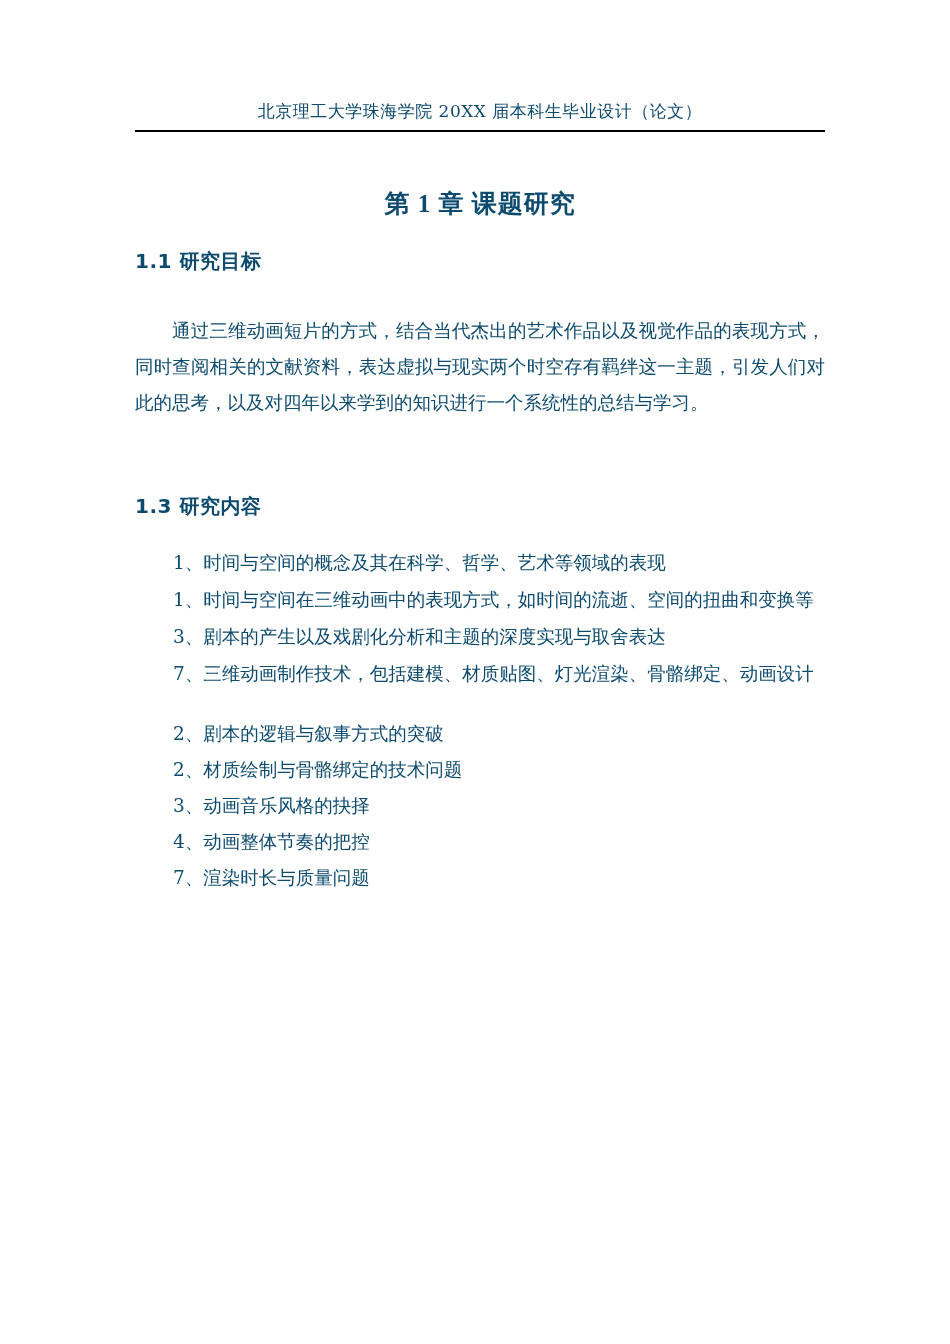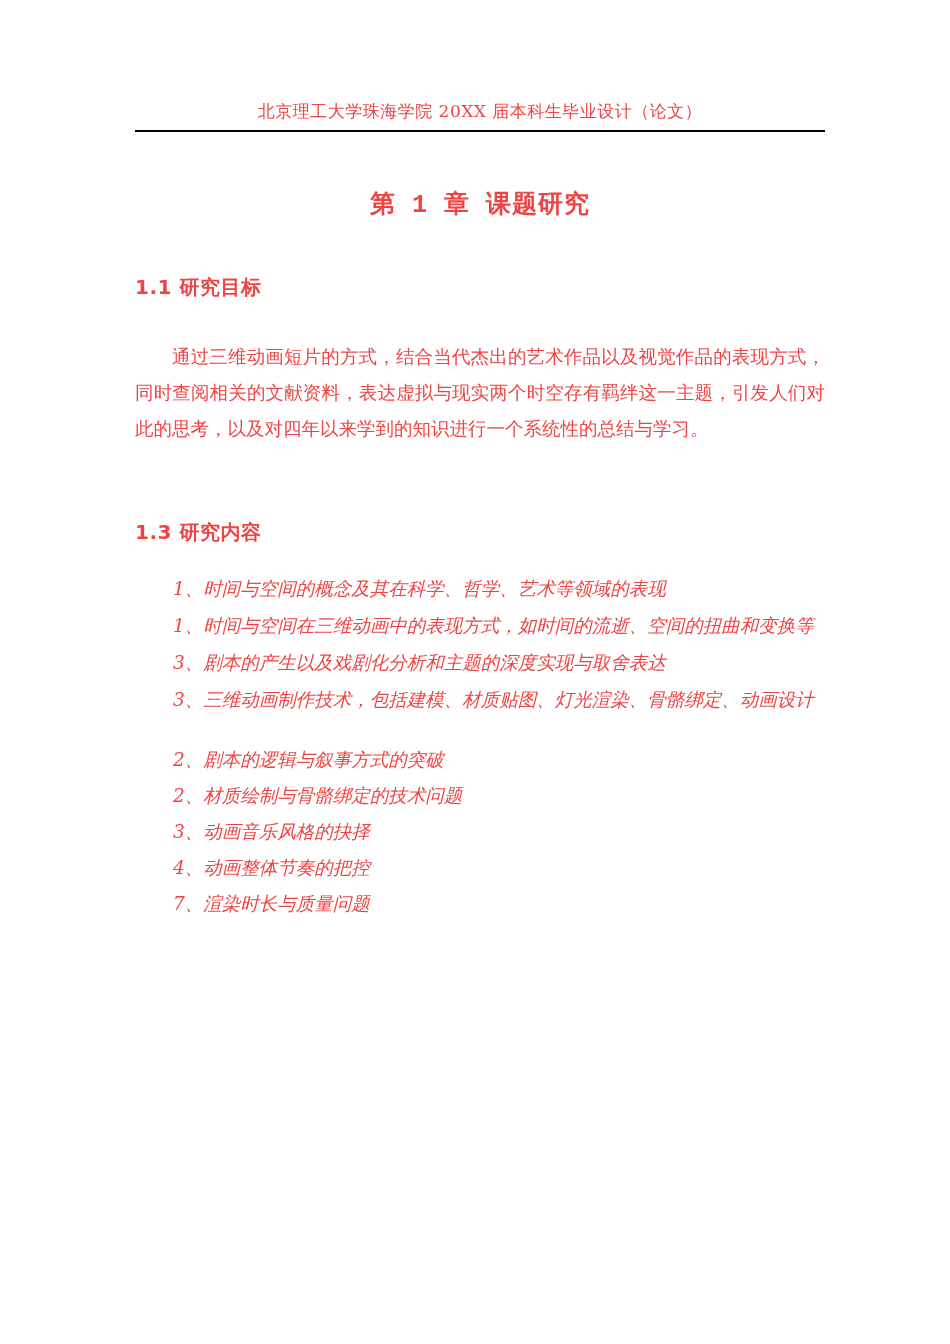--- a/index.html
+++ b/index.html
@@ -6,21 +6,21 @@
     margin: 0;
     padding: 0;
     background: #ffffff;
   }
   .page {
     position: relative;
     width: 950px;
     height: 1240px;
     background: #ffffff;
     font-family: "DejaVu Serif", "Liberation Serif", serif;
-    color: #ef4444;
+    color: #0c4a6e;
     box-sizing: border-box;
     overflow: hidden;
   }
   .content {
     position: absolute;
     left: 135px;
     top: 100px;
     width: 690px;
   }
   .header-line {
@@ -29,48 +29,47 @@
     font-family: "DejaVu Serif", "Liberation Serif", serif;
     letter-spacing: 0.5px;
     padding-bottom: 7px;
     border-bottom: 2px solid #000;
     margin-bottom: 0;
   }
   .chapter-title {
     text-align: center;
     font-size: 25px;
     font-weight: bold;
-    font-family: Liberation Mono, monospace;
+    font-family: Liberation Serif, serif;
     margin-top: 55px;
     margin-bottom: 0;
     letter-spacing: 1px;
   }
   .section-title {
     font-size: 20px;
     font-weight: bold;
     font-family: "DejaVu Sans", "Liberation Sans", sans-serif;
     letter-spacing: 0.5px;
   }
-  .s1 { margin-top: 54px; }
+  .s1 { margin-top: 28px; }
   .s2 { margin-top: 72px; }
   .s3 { margin-top: 78px; }
   .para {
     font-size: 18.5px;
     line-height: 1.95;
     text-align: justify;
     text-justify: inter-ideograph;
     margin-top: 38px;
     text-indent: 2em;
   }
   .list {
     margin: 0;
     padding: 0;
     list-style: none;
     margin-top: 24px;
-    font-style: italic;
   }
   .list li {
     font-size: 18.5px;
     line-height: 2.0;
     padding-left: 38px;
   }
   .list.tight li {
     line-height: 1.95;
   }
   .page-number {
@@ -97,21 +96,21 @@
     <div class="section-title s1">1.1  研究目标</div>
 
     <div class="para">通过三维动画短片的方式，结合当代杰出的艺术作品以及视觉作品的表现方式，同时查阅相关的文献资料，表达虚拟与现实两个时空存有羁绊这一主题，引发人们对此的思考，以及对四年以来学到的知识进行一个系统性的总结与学习。</div>
 
     <div class="section-title s2">1.3  研究内容</div>
 
     <ul class="list">
       <li>1、时间与空间的概念及其在科学、哲学、艺术等领域的表现</li>
       <li>1、时间与空间在三维动画中的表现方式，如时间的流逝、空间的扭曲和变换等</li>
       <li>3、剧本的产生以及戏剧化分析和主题的深度实现与取舍表达</li>
-      <li>3、三维动画制作技术，包括建模、材质贴图、灯光渲染、骨骼绑定、动画设计</li>
+      <li>7、三维动画制作技术，包括建模、材质贴图、灯光渲染、骨骼绑定、动画设计</li>
     </ul>
 
 
     <ul class="list tight">
       <li>2、剧本的逻辑与叙事方式的突破</li>
       <li>2、材质绘制与骨骼绑定的技术问题</li>
       <li>3、动画音乐风格的抉择</li>
       <li>4、动画整体节奏的把控</li>
       <li>7、渲染时长与质量问题</li>
     </ul>

